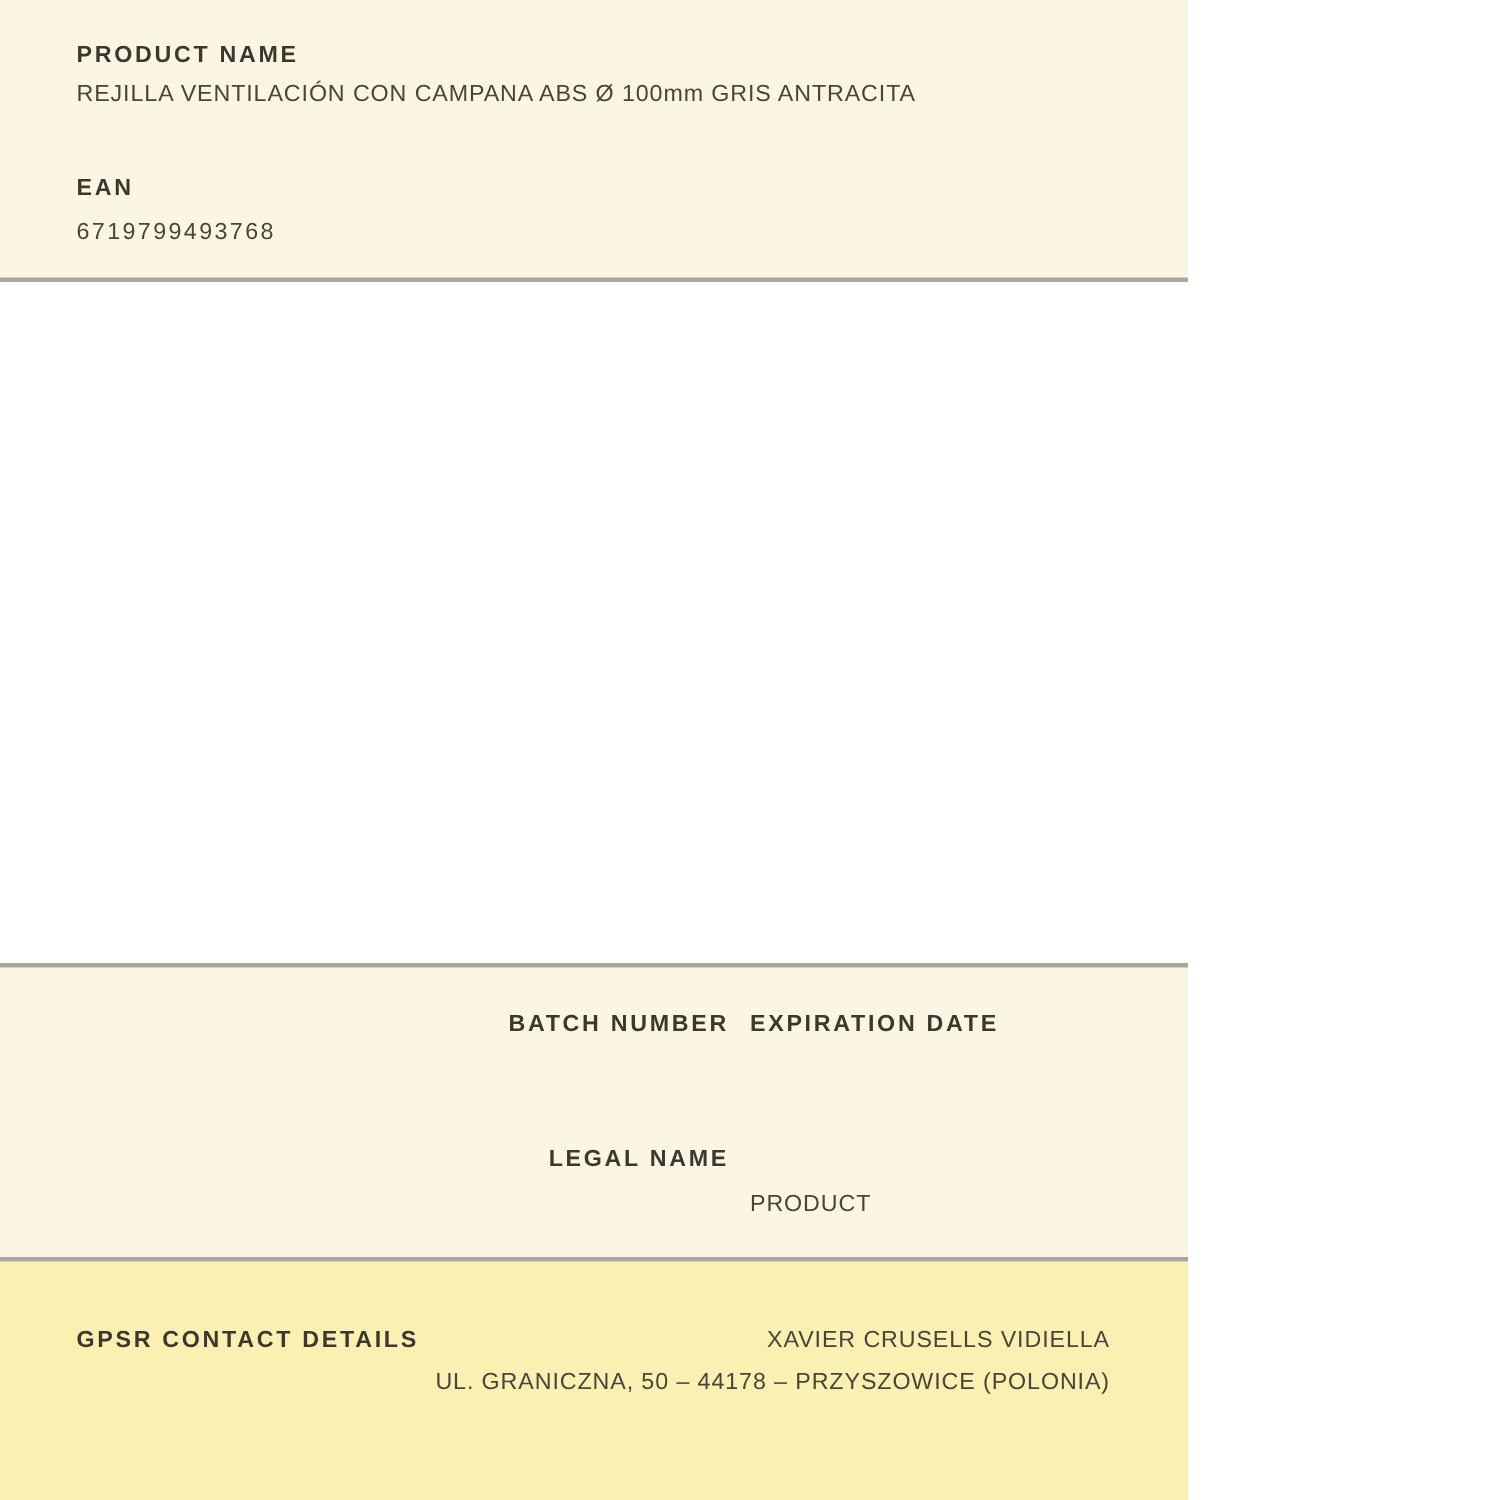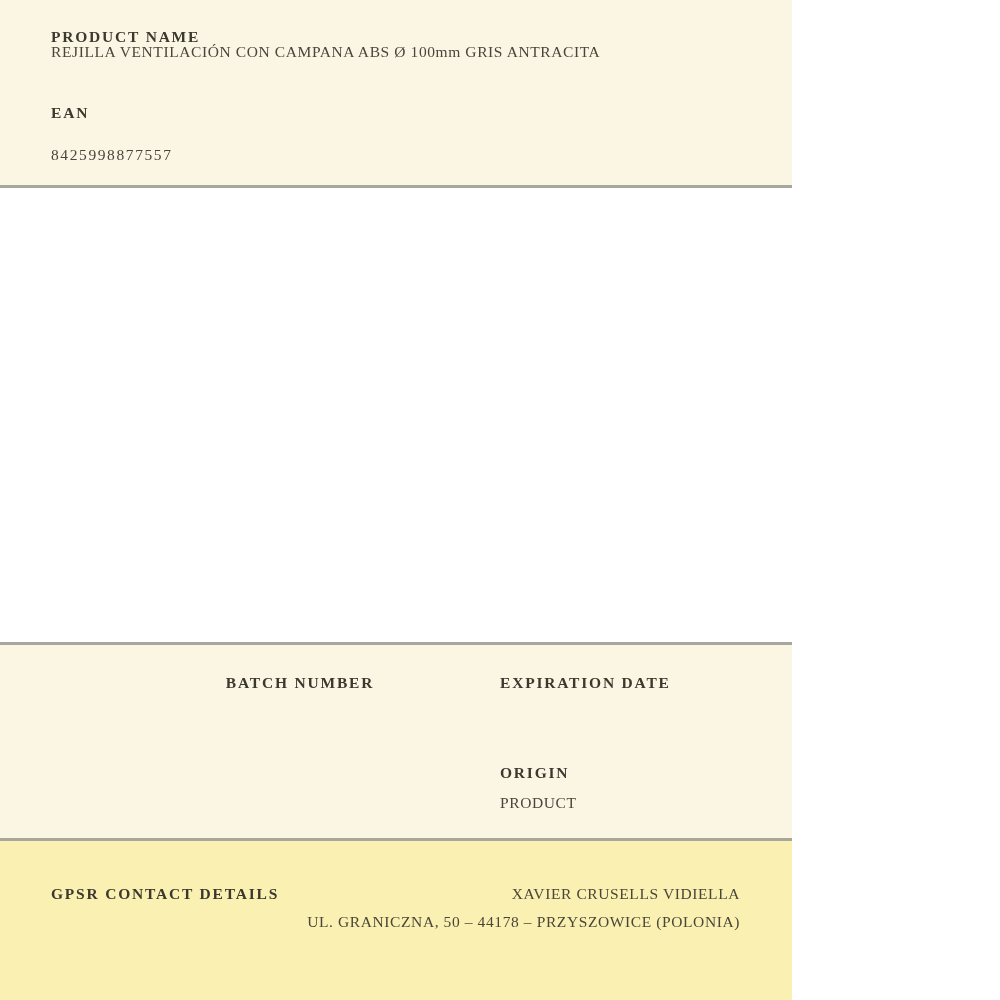--- a/index.html
+++ b/index.html
@@ -2,21 +2,21 @@
 <html style="--cream: #FBF6E4; --yellow: #FAF0B2; --divider: #A8A79D; --text: #49453A; --heading: #3B382E; --ce: #181711; --white: #FFFFFF;"><head>
 <meta charset="utf-8">
 <style>
   html, body { margin: 0; padding: 0; background: #ffffff; }
   .sheet {
     position: relative;
     width: 792px;
     height: 1000px;
     background: var(--white, #fff);
     overflow: hidden;
-    font-family: Liberation Serif, serif;
+    font-family: Liberation Sans, sans-serif;
   }
   .band { position: absolute; left: 0; width: 1000px; }
   .band-top    { top: 0;     height: 185px; background: var(--cream); }
   .band-middle { top: 188px; height: 454px; background: var(--white); }
   .band-lower  { top: 645px; height: 193px; background: var(--cream); }
   .band-bottom { top: 841px; height: 159px; background: var(--yellow); }
   .divider { position: absolute; left: 0; width: 1000px; height: 3px; background: var(--divider); }
 
   .t {
     position: absolute;
@@ -26,21 +26,21 @@
     color: var(--text);
   }
   .heading {
     font-weight: bold;
     letter-spacing: 1.8px;
     color: var(--heading);
   }
   .value { letter-spacing: 0.6px; }
   .ean-value { letter-spacing: 1.6px; }
 
-  .col-left  { left: 100px; width: 400px; text-align: center; }
+  .col-left  { left: 86px; width: 400px; text-align: right; }
   .col-right { left: 500px; width: 400px; text-align: left; }
   .right-align { right: 52px; text-align: right; }
 
   .ce {
     position: absolute;
     left: 858px;
     top: 713px;
     width: 85px;
     height: 63px;
   }
@@ -59,29 +59,29 @@
   <div class="band band-top"></div>
   <div class="band band-middle"></div>
   <div class="band band-lower"></div>
   <div class="band band-bottom"></div>
 
   <div class="divider" style="top:185px"></div>
   <div class="divider" style="top:642px"></div>
   <div class="divider" style="top:838px"></div>
 
   <div class="t heading" style="left:51px; top:26px">PRODUCT NAME</div>
-  <div class="t value" style="left:51px; top:41px">REJILLA VENTILACIÓN CON CAMPANA ABS Ø 100mm GRIS ANTRACITA</div>
-  <div class="t heading" style="left:51px; top:102px">EAN</div>
-  <div class="t value ean-value" style="left:51px; top:144px">8425998877557</div>
+  <div class="t value" style="left:51px; top:52px">REJILLA VENTILACIÓN CON CAMPANA ABS Ø 100mm GRIS ANTRACITA</div>
+  <div class="t heading" style="left:51px; top:115px">EAN</div>
+  <div class="t value ean-value" style="left:51px; top:144px">6719799493768</div>
 
   <div class="t heading col-left" style="top:672px">BATCH NUMBER</div>
   <div class="t heading col-right" style="top:672px">EXPIRATION DATE</div>
 
+  <div class="t heading col-left" style="top:762px">LEGAL NAME</div>
 
-  <div class="t heading col-right" style="top:762px">ORIGIN</div>
   <div class="t value col-right" style="top:792px">PRODUCT</div>
 
   <svg class="ce" viewBox="0 0 85 63" xmlns="http://www.w3.org/2000/svg" aria-hidden="true">
     <path d="M 33.2 6.1 A 25.5 25.5 0 1 0 33.2 56.9"></path>
     <path d="M 84.2 6.1 A 25.5 25.5 0 1 0 84.2 56.9"></path>
     <path d="M 61 31.5 L 84 31.5"></path>
   </svg>
 
   <div class="t value right-align" style="top:883px">XAVIER CRUSELLS VIDIELLA</div>
   <div class="t heading" style="left:51px; top:883px">GPSR CONTACT DETAILS</div>

